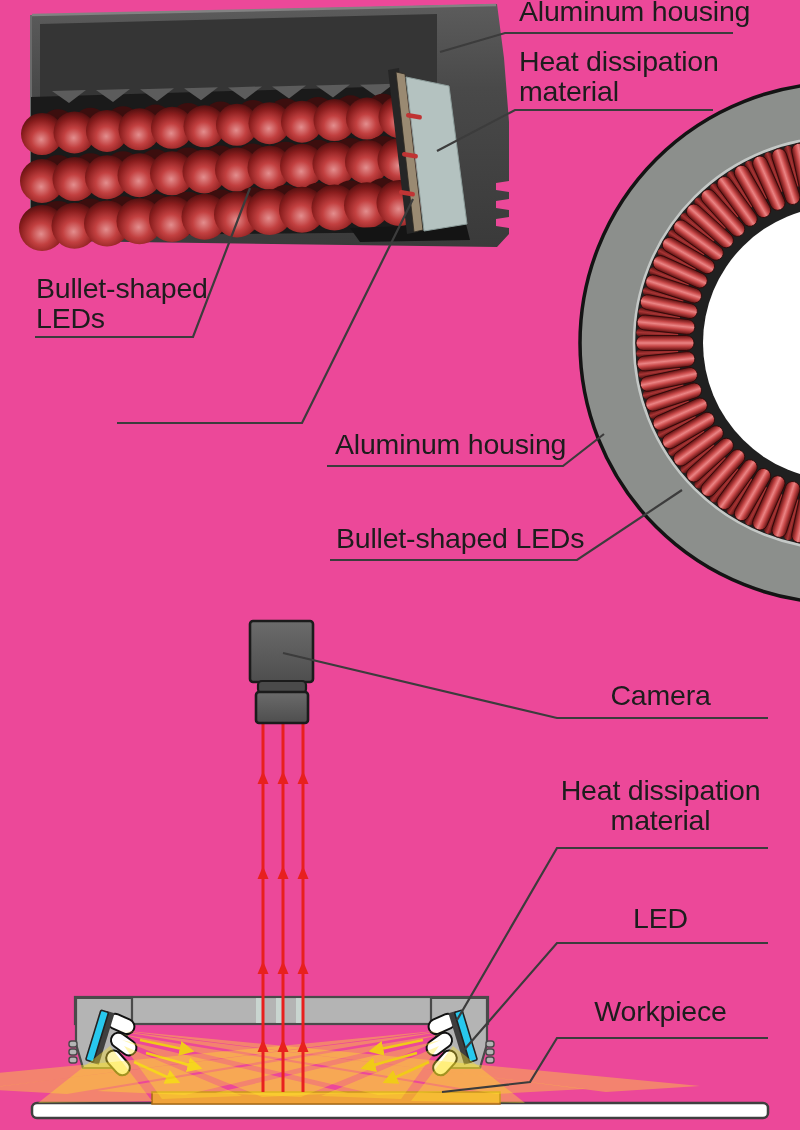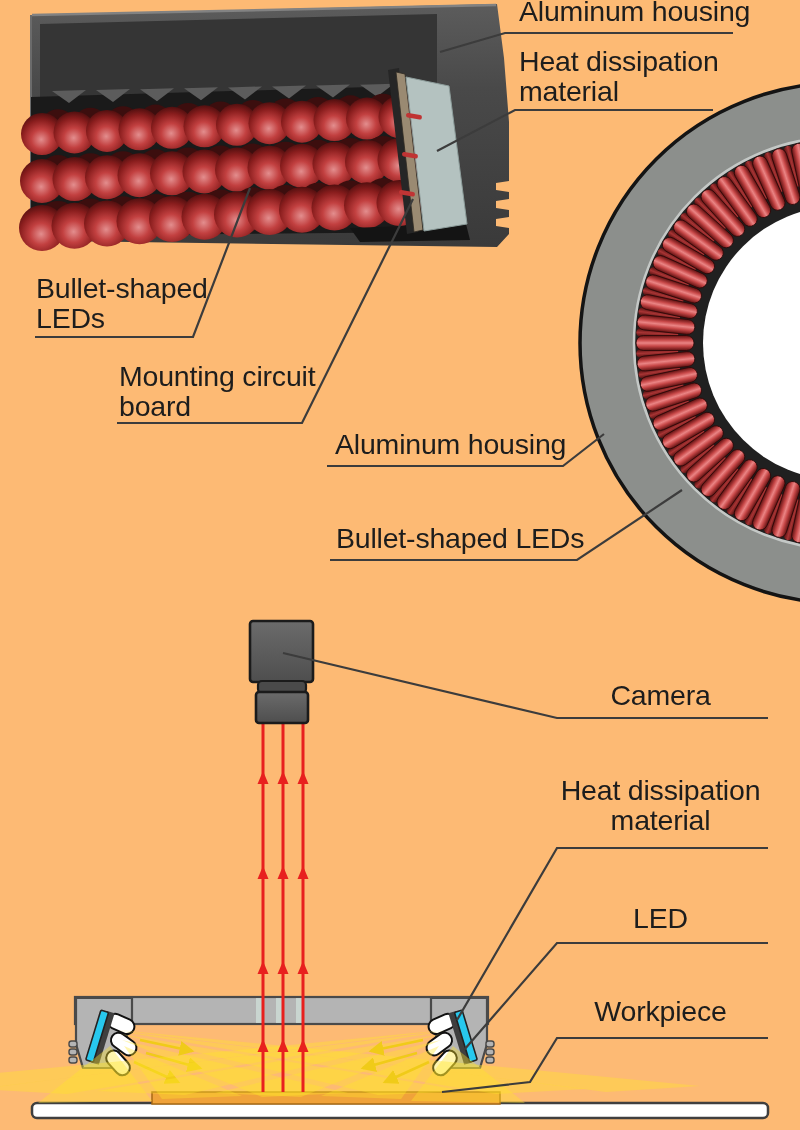--- a/index.html
+++ b/index.html
@@ -1,16 +1,16 @@
 <!DOCTYPE html>
 <html style="--label_text: #1d1d1d; --leader_line: #3c3c3c; --housing_gray: #474747; --ring_gray: #8c8f8c; --led_red: #c23434; --heat_sink_pale: #b4c2c0; --circuit_board_tan: #9a8a72; --bar_gray: #b4b4b4; --heat_strip_cyan: #27c8ee; --led_white: #ffffff; --beam_yellow: #ffe42a; --ray_red: #e8201e; --workpiece_orange: #f0a23a;"><head>
 <meta charset="utf-8">
 <style>
   html,body{margin:0;padding:0;background:#ffffff;}
-  #page{position:relative;width:800px;height:1130px;background:#fdba74;overflow:hidden;
+  #page{position:relative;width:800px;height:1130px;background:#ec4899;overflow:hidden;
         font-family:"Liberation Sans","DejaVu Sans",sans-serif;}
   #art{position:absolute;left:0;top:0;}
   .lbl{position:absolute;font-size:28.5px;line-height:1.06;color:var(--label_text,#1d1d1d);
        letter-spacing:-0.2px;}
   .nowrap{white-space:nowrap;}
   .r{text-align:center;}
 </style>
 </head>
 <body>
 
@@ -388,21 +388,20 @@
     <path d="M283,653 L557,718 L768,718"></path>
     <path d="M768,848 L557,848 L457,1020"></path>
     <path d="M768,943 L557,943 L464,1050"></path>
     <path d="M768,1038 L557,1038 L530,1082 L442,1092"></path>
   </g>
 </svg>
 
 <div class="lbl nowrap" style="left:519px;top:-4px;">Aluminum housing</div>
 <div class="lbl" style="left:519px;top:46px;width:212px;">Heat dissipation material</div>
 <div class="lbl" style="left:36px;top:273px;width:182px;">Bullet-shaped LEDs</div>
-<div class="lbl" style="left:119px;top:361px;width:202px;">Mounting circuit board</div>
 <div class="lbl nowrap" style="left:335px;top:429px;">Aluminum housing</div>
 <div class="lbl nowrap" style="left:336px;top:523px;">Bullet-shaped LEDs</div>
 <div class="lbl r" style="left:553px;top:680px;width:215px;">Camera</div>
 <div class="lbl r" style="left:553px;top:775px;width:215px;">Heat dissipation material</div>
 <div class="lbl r" style="left:553px;top:903px;width:215px;">LED</div>
 <div class="lbl r" style="left:553px;top:996px;width:215px;">Workpiece</div>
 
 </div>
 
 </body></html>

